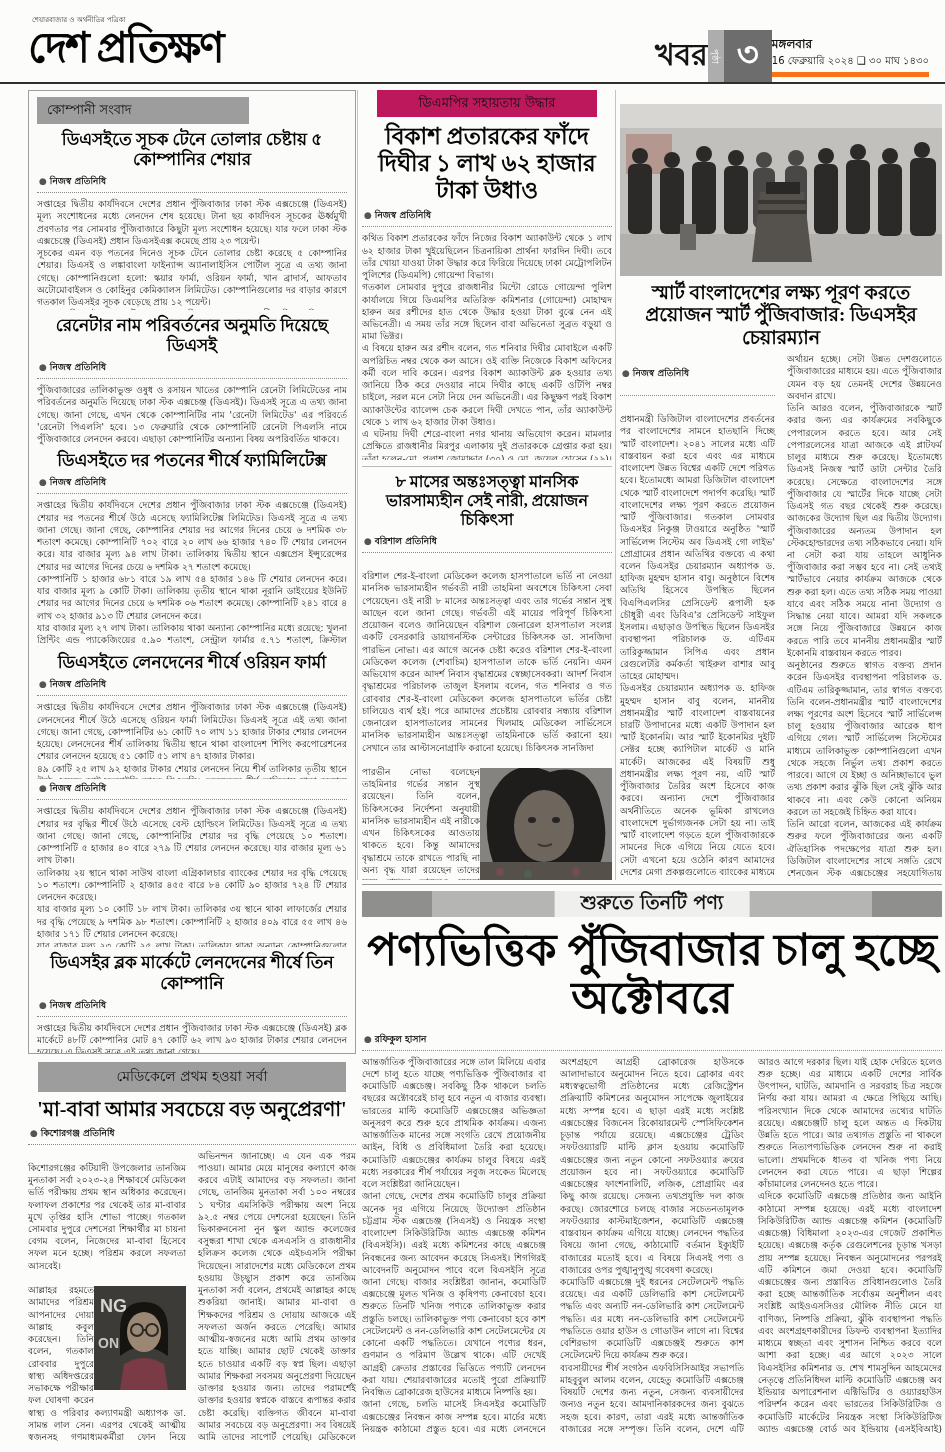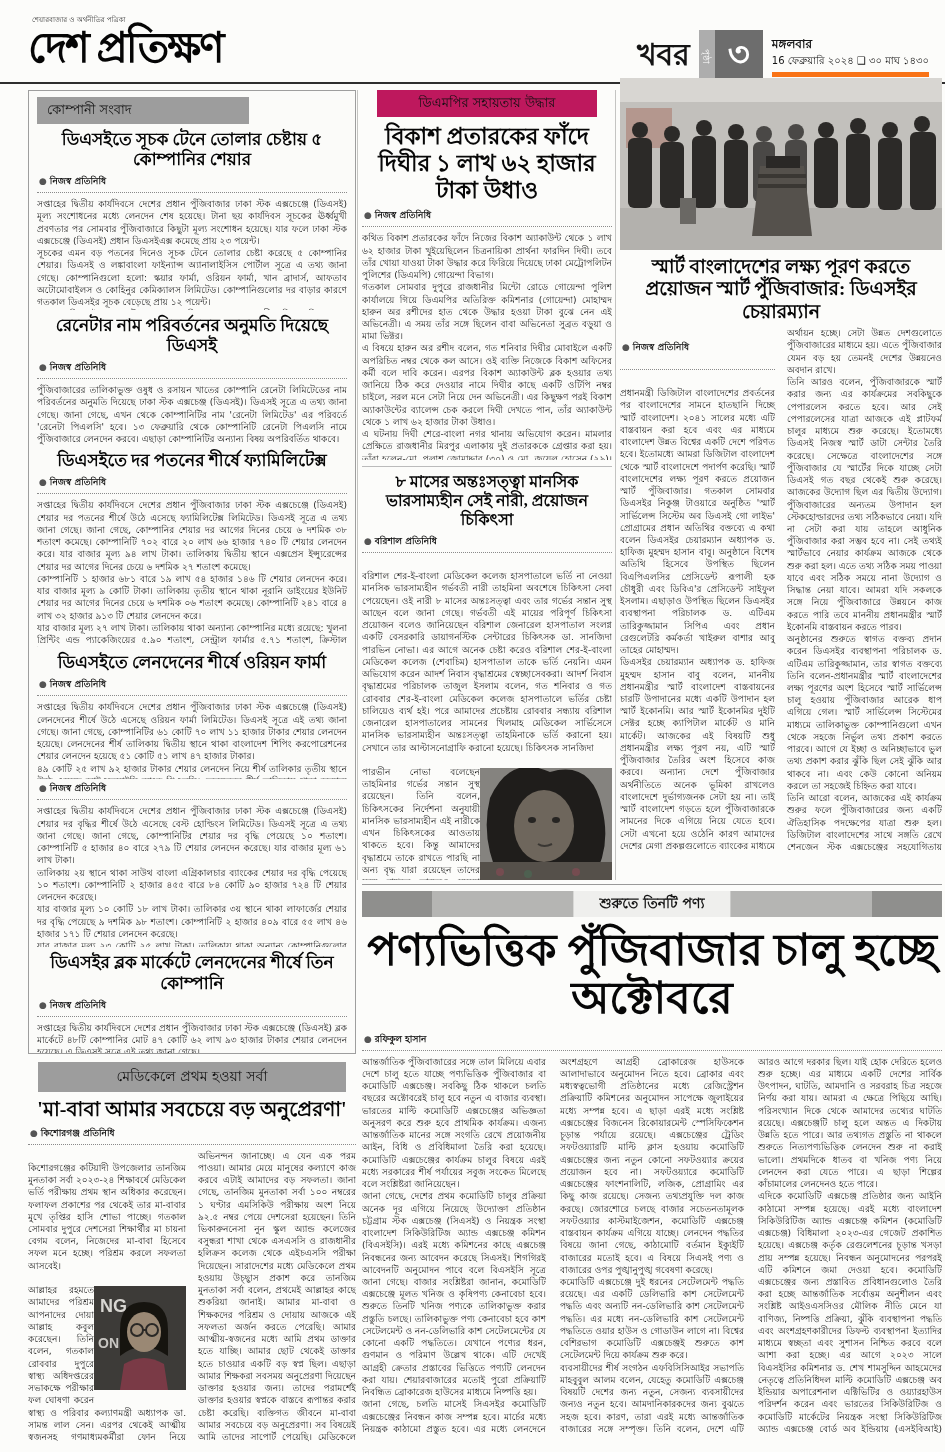--- a/index.html
+++ b/index.html
@@ -3,21 +3,21 @@
 <meta charset="utf-8">
 <style>
   html,body{margin:0;padding:0;background:#e9e9e7;}
   .page{position:relative;width:945px;height:1452px;background:#fcfcfa;margin:0 auto;overflow:hidden;
         font-family:"DejaVu Sans",sans-serif;color:#141414;}
   
   .masthead{position:absolute;left:28px;top:14px;width:330px;}
   .tagline{font-size:7px;color:#333;margin-left:4px;}
   .paper-title{font-size:42px;font-weight:bold;font-family:"Liberation Serif",serif;
                letter-spacing:-2px;color:#050505;line-height:1.05;}
-  .mast-right{position:absolute;right:16px;top:30px;display:flex;align-items:center;gap:9px;}
+  .mast-right{position:absolute;right:16px;top:30px;display:flex;align-items:center;}
   .khobor{font-size:30px;font-weight:bold;font-family:"Liberation Serif",serif;}
   .pagebox{display:flex;align-items:stretch;height:52px;}
   .pagebox-label{background:#adadad;color:#fff;font-size:9px;writing-mode:vertical-rl;
                  display:flex;align-items:center;justify-content:center;width:16px;}
   .pagebox-num{background:#6d6d6d;color:#fff;font-size:34px;font-weight:bold;width:48px;
                display:flex;align-items:center;justify-content:center;}
   .dateblock{font-size:10px;line-height:1.5;border-bottom:5px solid #f97316;padding-bottom:4px;min-width:150px;}
   .dateblock .day{font-weight:bold;font-size:12px;}
   .mast-rule{position:absolute;left:0;top:82px;width:945px;border-top:2px solid #2e2e2e;}
   
@@ -36,32 +36,32 @@
   .left-col{position:absolute;left:28px;top:90px;width:328px;height:964px;border:1px solid #9e9e9e;
             padding:6px 8px;box-sizing:border-box;overflow:hidden;background:#fbfbf9;}
   .left-col .kicker{width:62%;margin:0 0 6px 0;text-align:left;}
   .left-col .headline{font-size:17px;}
   
   .mid-col{position:absolute;left:362px;top:90px;width:250px;height:790px;overflow:hidden;}
   .mid-col .kicker{width:80%;margin:0 auto;}
   .hl-big{font-size:23px;}
   .hl-mid{font-size:16px;}
   
-  .right-col{position:absolute;left:620px;top:78px;width:322px;height:790px;overflow:hidden;}
+  .right-col{position:absolute;left:620px;top:104px;width:322px;height:790px;overflow:hidden;}
   .right-col .headline{font-size:19px;}
   .smart-body{column-count:2;column-gap:12px;height:528px;}
   .photo-frame{background:#c9c9c7;overflow:hidden;}
   
   .bottom-band{position:absolute;left:362px;top:884px;width:580px;height:560px;overflow:hidden;
                border-top:1px solid #999;padding-top:4px;box-sizing:border-box;}
   .band-kicker{position:relative;height:26px;margin:2px 0 4px 0;background:#b5b5b3;}
   .band-kicker .cap{position:absolute;top:0;bottom:0;width:70px;background:#8f8f8d;}
   .band-kicker .cap.l{left:0;} .band-kicker .cap.r{right:0;}
   .band-kicker .lbl{position:absolute;left:50%;transform:translateX(-50%);top:0;bottom:0;background:#efefed;
-                    padding:2px 26px;font-weight:bold;font-size:14px;display:flex;align-items:center;}
+                    padding:2px 26px;font-weight:bold;font-size:19px;display:flex;align-items:center;}
   .band-headline{font-size:44px;line-height:1.1;margin:10px 0 8px 0;}
   .commodity-body{column-count:3;column-gap:14px;height:388px;}
   
   .bl-col{position:absolute;left:28px;top:1062px;width:328px;height:382px;overflow:hidden;}
   .bl-col .kicker{width:88%;margin:0 auto;font-size:14px;}
   .bl-col .headline{font-size:20px;}
   .bl-body{column-count:2;column-gap:12px;height:300px;}
   .photo-float{float:right;margin:2px 0 4px 6px;shape-outside:border-box;}
   .vsep{position:absolute;top:90px;width:1px;background:#c4c4c2;height:790px;}
   svg{display:block;}

